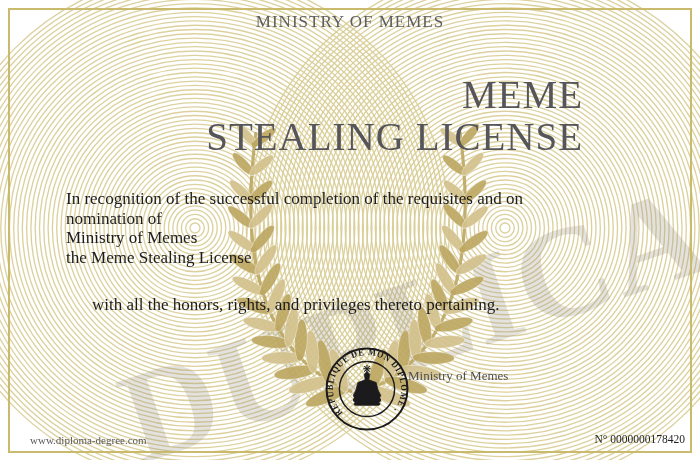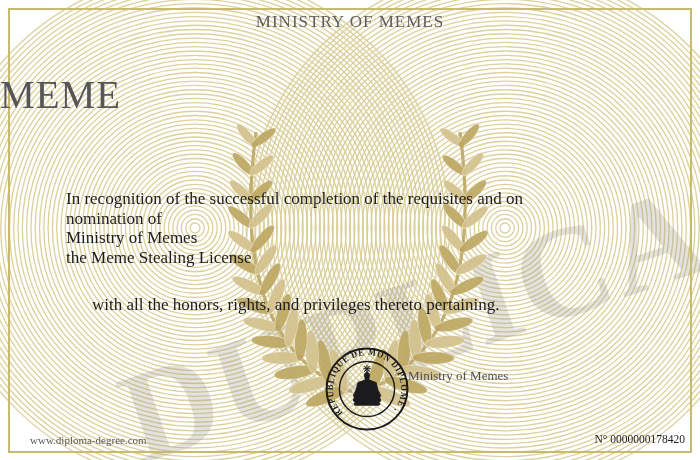--- a/index.html
+++ b/index.html
@@ -17,21 +17,21 @@
   .wreath-svg{position:absolute;left:0;top:0;width:700px;height:460px;z-index:2;}
   .frame{
     position:absolute;left:8px;top:8px;right:8px;bottom:7px;
     border:2px solid #c9ba6e;z-index:3;pointer-events:none;
   }
   .ministry-header{
     position:absolute;top:12px;left:0;width:700px;text-align:center;
     font-size:17px;letter-spacing:1px;color:#5d5d60;z-index:4;
   }
   .cert-title{
-    position:absolute;top:74px;left:0;width:583px;text-align:left;
+    position:absolute;top:74px;left:0;width:583px;text-align:right;
     font-size:39px;line-height:42px;letter-spacing:1px;color:#56565a;z-index:4;
   }
   .body-text{
     position:absolute;left:66px;top:189px;width:470px;
     font-size:17px;line-height:19.6px;color:#1c1c1e;z-index:4;
   }
   .closing-line{margin-top:28px;padding-left:26px;}
   .sig-label{position:absolute;z-index:4;color:#4e4e52;}
   .sig-left{left:160px;top:370px;font-size:11.5px;letter-spacing:0.3px;}
   .sig-right{left:408px;top:368px;font-size:13px;}
@@ -246,20 +246,21 @@
       <ellipse cx="0" cy="0" rx="14.27" ry="4.666" transform="translate(469.4,135.2) rotate(-49.5)" fill="#bda762" fill-opacity="0.92" stroke="#ffffff" stroke-opacity="0.35" stroke-width="1"></ellipse>
       <circle cx="461.5" cy="144.5" r="2.8" fill="#bda762" fill-opacity="0.95"></circle>
     </svg>
 
   <div class="frame"></div>
 
   <div class="ministry-header">MINISTRY OF MEMES</div>
 
   <div class="cert-title">
     <div>MEME</div>
+    <div>STEALING LICENSE</div>
   </div>
 
   <div class="body-text">
     <div>In recognition of the successful completion of the requisites and on nomination of</div>
     <div>Ministry of Memes</div>
     <div>the Meme Stealing License</div>
     <div class="closing-line">with all the honors, rights, and privileges thereto pertaining.</div>
   </div>
 
   <div class="sig-label sig-right">Ministry of Memes</div>

